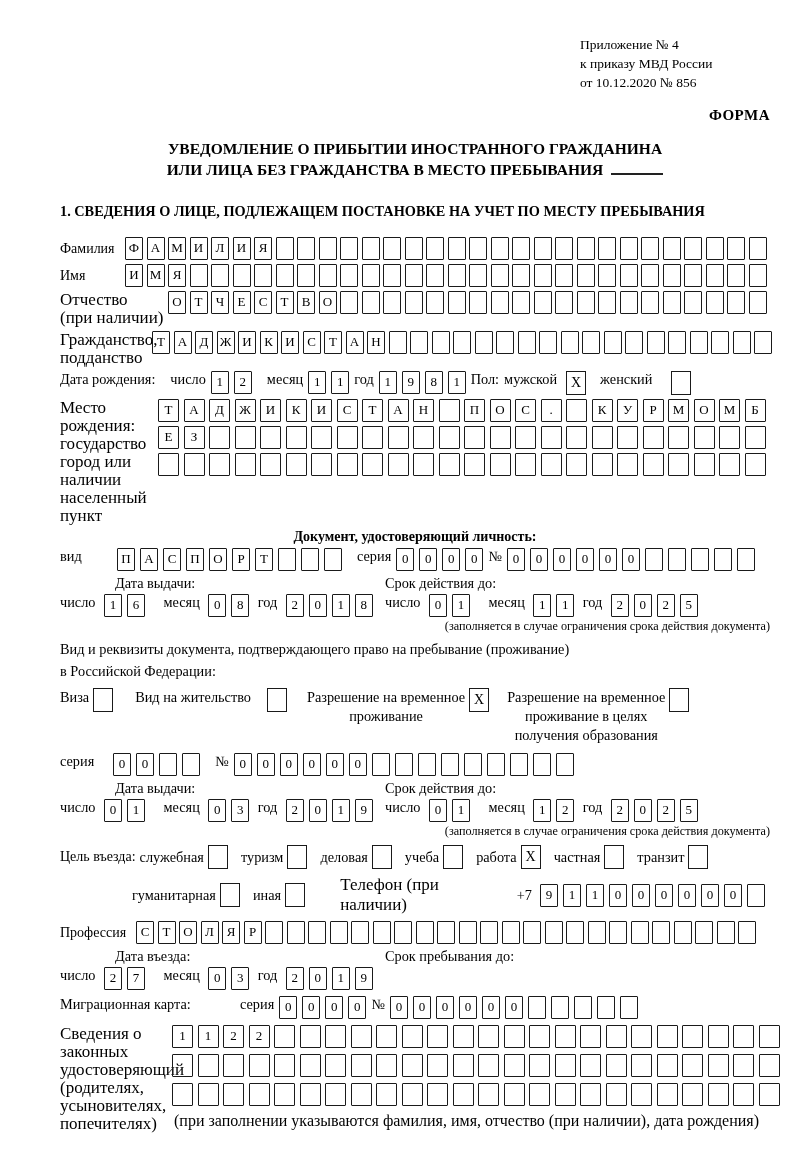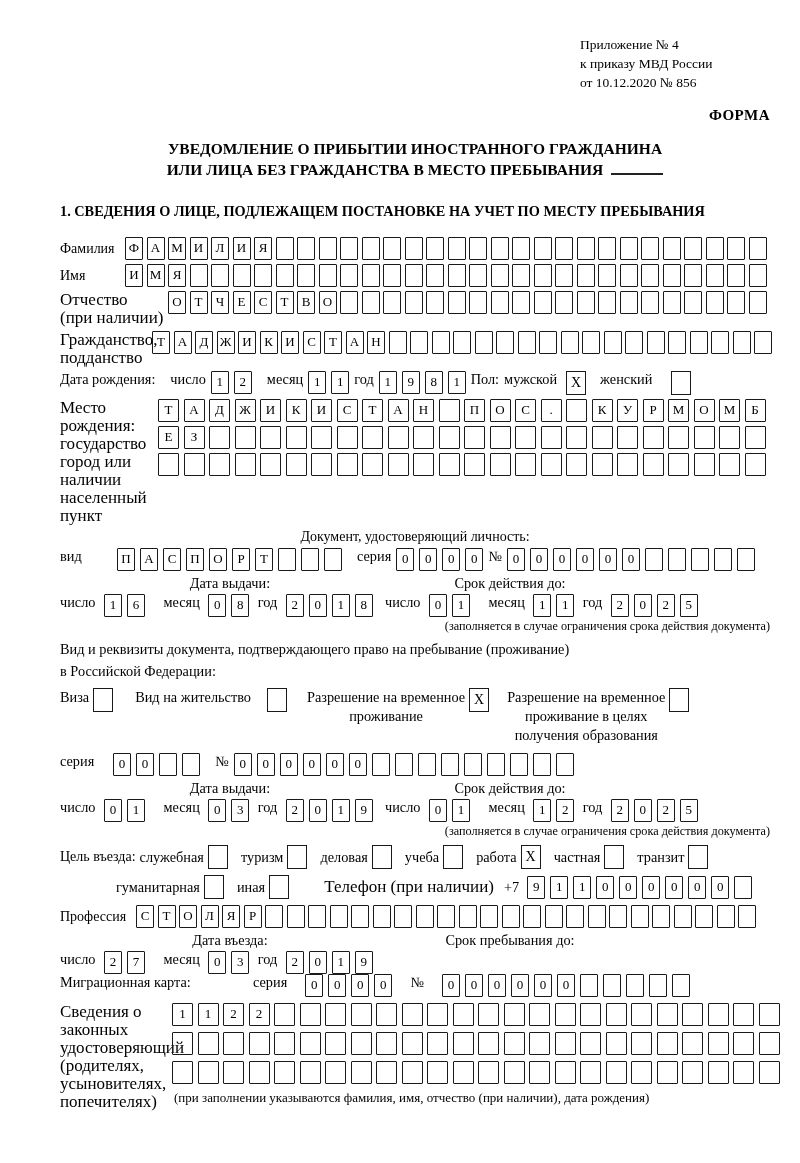--- a/index.html
+++ b/index.html
@@ -38,42 +38,42 @@
   .w110 { width:112px; } .w50 { width:52px; } .w45 { width:48px; } .w75 { width:76px; }
 
   .dg { white-space:nowrap; }
   .dg .lbl { font-size:14.3px; margin-right:5px; }
   .dg .cell { margin-right:5px; }
   .dg .gap { display:inline-block; width:10px; }
 
   .split { display:flex; }
   .split .left { width:325px; }
   .split .right { flex:1; }
-  .dtitle { font-size:14.3px; text-align:center; margin-bottom:2px; }
+  .dtitle { font-size:14.3px; text-align:left; margin-bottom:2px; }
   .dtitle.l { width:230px; margin-left:55px; }
   .dtitle.r { width:250px; }
   .small-note { font-size:12.2px; text-align:right; margin-top:2px; }
 
-  .doc-heading { text-align:center; font-weight:normal; font-size:14px; margin:2px 0 3px 0; }
+  .doc-heading { text-align:center; font-weight:bold; font-size:14px; margin:2px 0 3px 0; }
   .intro { font-size:14.3px; line-height:1.55; margin-top:4px; }
 
   .types-row { display:flex; align-items:flex-start; margin-top:6px; margin-bottom:8px; }
   .type-item { display:flex; align-items:flex-start; }
   .type-text { text-align:center; font-size:14.3px; line-height:19px; }
   .type-text.single { text-align:left; }
 
   .purpose-row { display:flex; align-items:center; margin-bottom:6px; }
   .purpose-row .p-item { display:flex; align-items:center; margin-right:9px; }
   .p-item span.pl { font-size:14.3px; }
-  .indent115 { margin-left:56px; }
+  .indent115 { margin-left:72px; }
   .phone-lab { font-size:17px; margin:0 10px 0 22px; }
   .phone-prefix { font-size:14.3px; margin-right:8px; }
 
   .reps { display:flex; margin-top:6px; }
-  .reps-note { font-size:13px; margin-top:6px; margin-left:2px; }
+  .reps-note { font-size:16px; margin-top:6px; margin-left:2px; }
 </style>
 </head>
 <body>
 
 <div class="page">
 
   <div class="annex">
     <div>Приложение № 4</div>
     <div>к приказу МВД России</div>
     <div>от 10.12.2020 № 856</div>
@@ -313,21 +313,21 @@
         <span class="cells"><span class="cell">0</span><span class="cell">3</span></span>
         <span class="lbl">год</span>
         <span class="cells"><span class="cell">2</span><span class="cell">0</span><span class="cell">1</span><span class="cell">9</span></span>
       </div>
     </div>
     <div class="right">
       <div class="dtitle r">Срок пребывания до:</div>
     </div>
   </div>
 
-  <div class="frow dg" style="gap:13px;">
+  <div class="frow dg" style="margin-top:6px;">
     <span class="lbl" style="display:inline-block;width:175px;">Миграционная карта:</span>
     <span class="lbl">серия</span>
     <span class="cells"><span class="cell">0</span><span class="cell">0</span><span class="cell">0</span><span class="cell">0</span></span>
     <span class="lbl">№</span>
     <span class="cells"><span class="cell">0</span><span class="cell">0</span><span class="cell">0</span><span class="cell">0</span><span class="cell">0</span><span class="cell">0</span><span class="cell"></span><span class="cell"></span><span class="cell"></span><span class="cell"></span><span class="cell"></span></span>
   </div>
 
   <div class="reps wide">
     <div class="lab-stack w110">
       <div>Сведения о</div>

